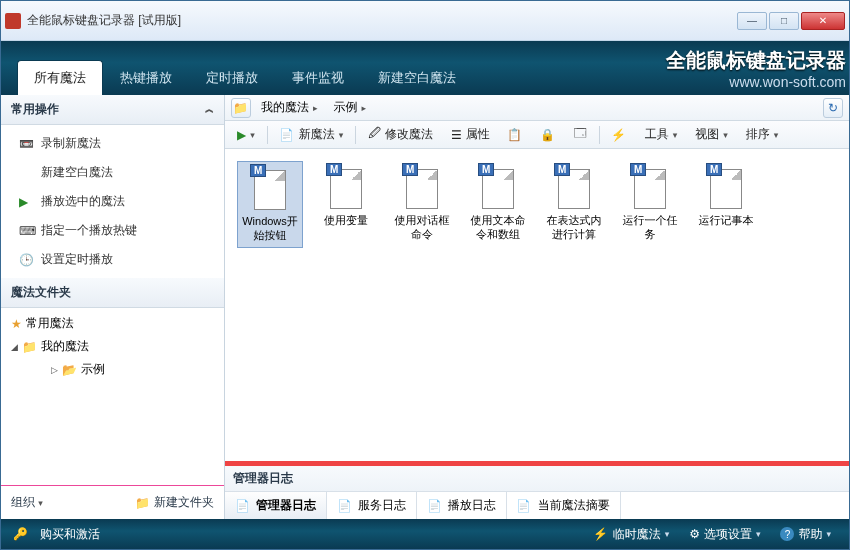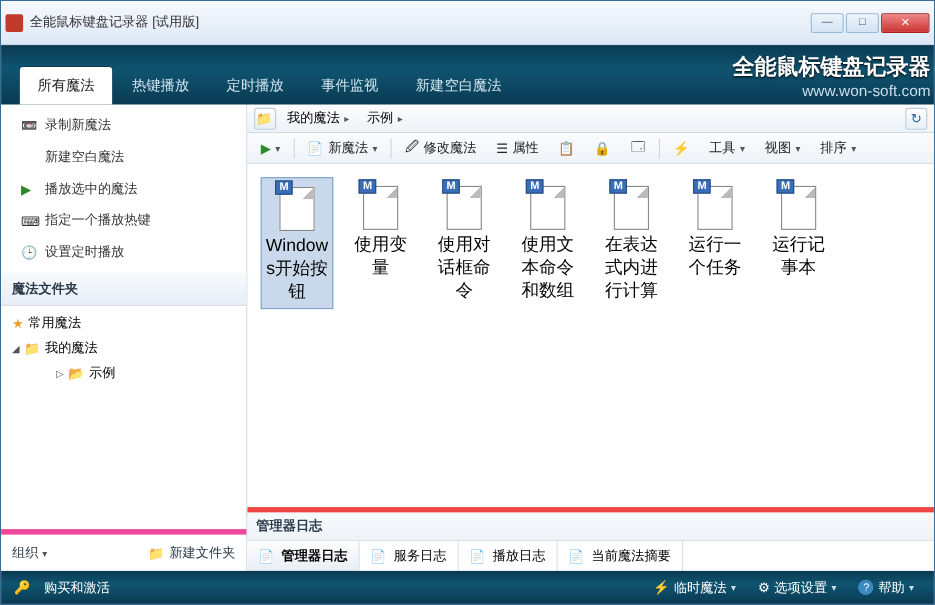--- a/index.html
+++ b/index.html
@@ -20,36 +20,36 @@
 .tab.active { background: #fff; color: #222; border-color: #0a3a52; border-radius: 4px 4px 0 0; }
 .body { flex: 1; display: flex; background: #fff; min-height: 0; }
 .sidebar { width: 224px; border-right: 1px solid #c8d4df; display: flex; flex-direction: column; }
 .side-section-h { background: linear-gradient(#f7fafd,#e8eef5); padding: 6px 10px; font-weight: bold; color: #2a3a4a; border-bottom: 1px solid #d0dae3; display: flex; justify-content: space-between; align-items: center; }
 .side-list { padding: 4px 0; }
 .side-item { padding: 6px 10px 6px 18px; display: flex; align-items: center; gap: 8px; color: #333; cursor: pointer; }
 .side-item .sicon { width: 14px; height: 14px; display: inline-block; }
 .tree { padding: 4px 0 4px 6px; }
 .tree-item { padding: 3px 4px; display: flex; align-items: center; gap: 4px; cursor: pointer; }
 .tree-item.gchild { margin-left: 40px; }
-.side-footer { margin-top: auto; border-top: 5px solid #ec4899; padding: 8px 10px; display: flex; align-items: flex-start; gap: 10px; color: #2a3a4a; }
+.side-footer { margin-top: auto; border-top: 1px solid #ec4899; padding: 8px 10px; display: flex; align-items: flex-start; gap: 10px; color: #2a3a4a; }
 .main { flex: 1; display: flex; flex-direction: column; min-width: 0; }
 .breadcrumb { height: 26px; background: linear-gradient(#fbfcfe,#eef3f8); border-bottom: 1px solid #d0dae3; display: flex; align-items: center; padding: 0 6px; gap: 4px; }
 .breadcrumb .nav-icon { width: 20px; height: 20px; border: 1px solid #bcd; border-radius: 3px; background: linear-gradient(#fff,#e5eef7); display:flex;align-items:center;justify-content:center; }
 .bc-seg { padding: 2px 6px; display: flex; align-items: center; gap: 4px; }
 .toolbar { height: 28px; background: linear-gradient(#fbfcfe,#eef3f8); border-bottom: 1px solid #d0dae3; display: flex; align-items: center; padding: 0 6px; gap: 6px; }
 .tb-btn { display: flex; align-items: center; gap: 4px; padding: 2px 6px; cursor: pointer; color: #222; }
 .tb-sep { width: 1px; height: 18px; background: #cbd5df; }
 .content { flex: 1; padding: 12px; display: flex; flex-wrap: wrap; gap: 10px 10px; align-content: flex-start; overflow: auto; background: #fff; }
 .file { width: 66px; text-align: center; cursor: pointer; padding: 4px 2px; }
 .file.selected { background: #c9d8eb; border: 1px solid #7da2ce; }
 .file .ficon { width: 36px; height: 44px; margin: 0 auto 4px; position: relative; }
 .file .ficon .page { width: 32px; height: 40px; background: #fff; border: 1px solid #888; position: absolute; bottom: 0; left: 2px; }
 .file .ficon .page::before { content:""; position:absolute; top:0; right:0; width:10px; height:10px; background: linear-gradient(135deg,#fff 50%,#bbb 50%); }
 .file .ficon .badge { position: absolute; top: -2px; left: -2px; background: #3a6fb7; color: #fff; font-size: 10px; font-weight: bold; padding: 0 3px; border: 1px solid #274d80; }
-.file .fname { font-size: 16px; line-height: 1.3; word-break: break-all; }
+.file .fname { font-size: 11px; line-height: 1.3; word-break: break-all; }
 .bottom-tabs { border-top: 5px solid #ef4444; }
 .bt-title { padding: 4px 8px; font-weight: bold; color: #2a3a4a; background: linear-gradient(#f7fafd,#eef3f8); border-bottom: 1px solid #d8e0e8; }
 .bt-row { display: flex; background: #fff; }
 .bt-tab { padding: 5px 10px; border-right: 1px solid #d8e0e8; display: flex; align-items: center; gap: 6px; cursor: pointer; font-size: 12px; }
 .bt-tab.active { background: linear-gradient(#fefefe,#e8eef5); font-weight: bold; }
 .statusbar { height: 30px; background: linear-gradient(#0a3a52,#0f5470 40%,#0a3a52); display: flex; align-items: center; padding: 0 12px; color: #fff; }
 .statusbar .sb-left { display: flex; align-items: center; gap: 6px; }
 .statusbar .sb-right { margin-left: auto; display: flex; align-items: center; gap: 8px; }
 .sb-btn { display: flex; align-items: center; gap: 4px; padding: 3px 6px; cursor: pointer; color: #fff; }
 .chevron { font-size: 9px; color: #555; }
@@ -79,20 +79,24 @@
       <div class="tab active">所有魔法</div>
       <div class="tab">热键播放</div>
       <div class="tab">定时播放</div>
       <div class="tab">事件监视</div>
       <div class="tab">新建空白魔法</div>
     </div>
   </div>
 
   <div class="body">
     <div class="sidebar">
+      <div class="side-section-h">
+        <span>常用操作</span>
+        <span class="chevron">︽</span>
+      </div>
       <div class="side-list">
         <div class="side-item">
             <span class="sicon">📼</span>
             <span>录制新魔法</span>
           </div>
         <div class="side-item">
             <span class="sicon"></span>
             <span>新建空白魔法</span>
           </div>
         <div class="side-item">

